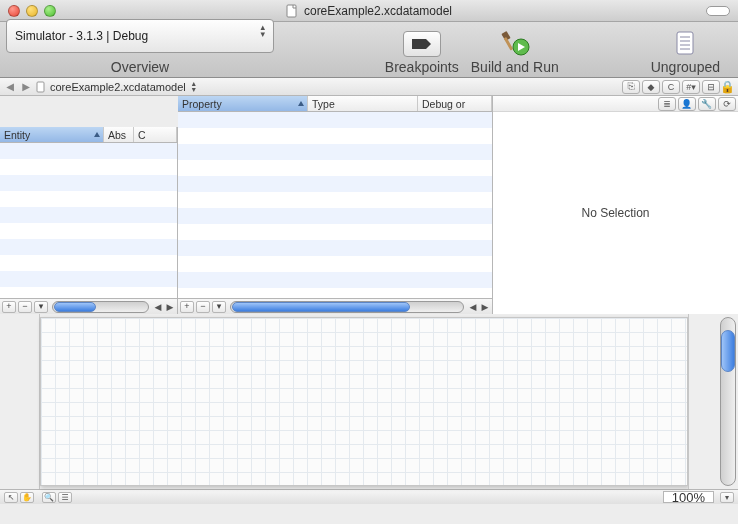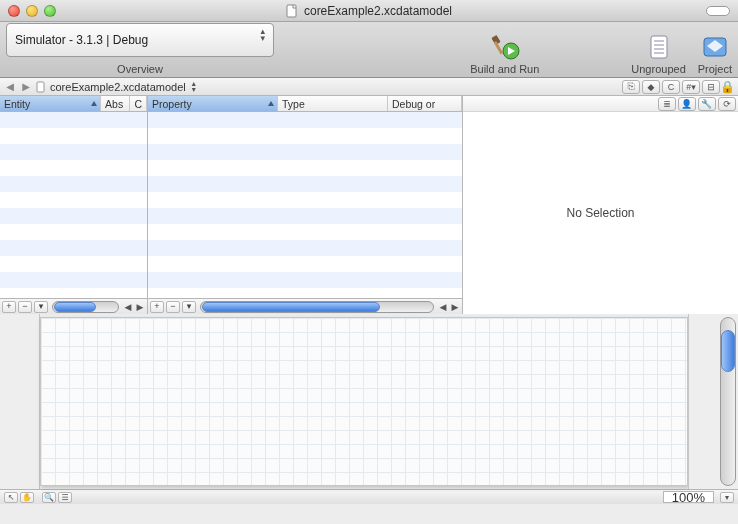--- a/index.html
+++ b/index.html
@@ -22,21 +22,21 @@
   .title-right { margin-left: auto; padding-right: 8px; }
   .pill { width: 24px; height: 10px; border: 1px solid #9a9a9a; border-radius: 6px; background: #fff; }
 
   
   .toolbar {
     height: 56px; display: flex; align-items: flex-end;
     background: linear-gradient(to bottom, #dedede, #c4c4c4);
     border-bottom: 1px solid #8d8d8d; padding: 0 6px 2px 6px;
   }
   .tool-group { display: flex; flex-direction: column; align-items: center; justify-content: flex-end; height: 100%; }
-  .tool-group .lbl { font-size: 11px; color: #444; margin-top: 2px; }
+  .tool-group .lbl { font-size: 14px; color: #444; margin-top: 2px; }
   .tool-group.disabled .lbl { color: #9a9a9a; }
   .overview-select {
     width: 268px; height: 22px; border: 1px solid #9a9a9a; border-radius: 4px;
     background: linear-gradient(to bottom,#fefefe,#e6e6e6);
     display: flex; align-items: center; padding: 16px 8px; font-size: 12px; color: #222;
     position: relative; margin-bottom: 4px;
   }
   .overview-select .chev { position: absolute; right: 8px; top: 4px; font-size: 9px; line-height: 7px; color: #555; }
   .spacer { flex: 1; }
   .tb-btn-frame { border: 1px solid #9a9a9a; border-radius: 4px; background: linear-gradient(to bottom,#fefefe,#e3e3e3); width: 38px; height: 26px; display:flex; align-items:center; justify-content:center; box-shadow: 0 1px 0 rgba(255,255,255,.6) inset; }
@@ -54,21 +54,21 @@
   .ico-doc-sm { width: 10px; height: 12px; }
   .pathbar .fname { font-size: 11px; color: #333; }
   .updown { font-size: 8px; line-height: 6px; color: #555; margin-left: 2px; }
   .pathbar-right { margin-left: auto; display: flex; gap: 2px; align-items:center; }
   .mini-btn { width: 18px; height: 14px; border: 1px solid #b0b0b0; border-radius: 3px; background: linear-gradient(to bottom,#fefefe,#e6e6e6); display:flex; align-items:center; justify-content:center; font-size: 9px; color:#555; }
   .lock { width: 12px; height: 14px; display:flex; align-items:center; justify-content:center; font-size:12px; color:#666; }
 
   
   .content-row { display: flex; height: 218px; }
   .panel { display: flex; flex-direction: column; border-right: 1px solid #b6b6b6; }
-  .panel.entity   { width: 148px; }
+  .panel.entity   { width: 178px; margin-top: 31px; }
   .panel.property { width: 315px; }
   .col-headers { display: flex; height: 16px; background: linear-gradient(to bottom,#fdfdfd,#ececec); border-bottom: 1px solid #b6b6b6; font-size: 10.5px; color:#333; }
   .ch { display:flex; align-items:center; padding: 0 4px; border-right: 1px solid #c9c9c9; position: relative; }
   .ch.sorted { background: linear-gradient(to bottom,#bcd6f3,#94b8e6); }
   .sort-tri { position: absolute; right: 3px; top: 5px; width:0; height:0; border-left:3px solid transparent; border-right:3px solid transparent; border-bottom:5px solid #3b5c86; }
   .rows { flex: 1; background: #fff; overflow: hidden; }
   .row { height: 16px; }
   .row:nth-child(odd) { background: #edf3fe; }
   .panel-footer { height: 16px; display:flex; align-items:center; background: linear-gradient(to bottom,#f7f7f7,#e6e6e6); border-top: 1px solid #b6b6b6; padding: 0 2px; gap: 2px; }
   .sq-btn { width: 14px; height: 12px; border: 1px solid #b6b6b6; border-radius: 2px; background: linear-gradient(to bottom,#fefefe,#e9e9e9); display:flex; align-items:center; justify-content:center; font-size: 9px; color:#444; line-height:1; }
@@ -144,20 +144,28 @@
   <div class="tool-group">
     <div class="overview-select">
       <span>Simulator - 3.1.3 | Debug</span>
       <div class="chev">▴<br>▾</div>
     </div>
     <span class="lbl">Overview</span>
   </div>
 
   <div class="spacer"></div>
 
+  <div class="tool-group">
+    <div class="tb-btn-frame">
+      <svg width="22" height="12" viewBox="0 0 22 12">
+          <path d="M1 1h14l5 5-5 5H1z" fill="#3b3b3b"></path>
+        </svg>
+    </div>
+    <span class="lbl">Breakpoints</span>
+  </div>
   <div class="tb-gap"></div>
   <div class="tool-group">
     <div class="tb-icon">
       <svg width="32" height="28" viewBox="0 0 32 28">
         <rect x="4" y="3" width="6" height="8" rx="1" fill="#7a5a3a" transform="rotate(-30 7 7)"></rect>
         <rect x="8" y="8" width="3" height="14" rx="1" fill="#c09257" transform="rotate(-30 9 15)"></rect>
         <circle cx="22" cy="18" r="8" fill="#5fbb4d" stroke="#2d7a22"></circle>
         <path d="M19 14v8l7-4z" fill="#fff"></path>
       </svg>
     </div>
@@ -171,29 +179,20 @@
         <rect x="6" y="2" width="16" height="22" rx="2" fill="#fff" stroke="#8a8aa6"></rect>
         <line x1="9" y1="7" x2="19" y2="7" stroke="#8a8aa6"></line>
           <line x1="9" y1="11" x2="19" y2="11" stroke="#8a8aa6"></line>
         <line x1="9" y1="15" x2="19" y2="15" stroke="#8a8aa6"></line>
           <line x1="9" y1="19" x2="19" y2="19" stroke="#8a8aa6"></line>
       </svg>
     </div>
     <span class="lbl">Ungrouped</span>
   </div>
   <div class="tb-gap"></div>
-  <div class="tool-group">
-    <div class="tb-icon">
-      <svg width="28" height="26" viewBox="0 0 28 26">
-        <rect x="3" y="4" width="22" height="18" rx="3" fill="#6fa9e6" stroke="#3d6fa8"></rect>
-        <path d="M6 12l8-6 8 6-8 6z" fill="#fff" opacity=".85"></path>
-      </svg>
-    </div>
-    <span class="lbl">Project</span>
-  </div>
 </div>
 
 <div class="pathbar">
   <div class="nav-arrow">◀</div>
   <div class="nav-arrow">▶</div>
   <svg class="ico-doc-sm" viewBox="0 0 10 12">
       <rect x="1" y="1" width="7" height="10" rx="1" fill="#fff" stroke="#999"></rect>
     </svg>
   <span class="fname">coreExample2.xcdatamodel</span>
   <div class="updown">▴<br>▾</div>

